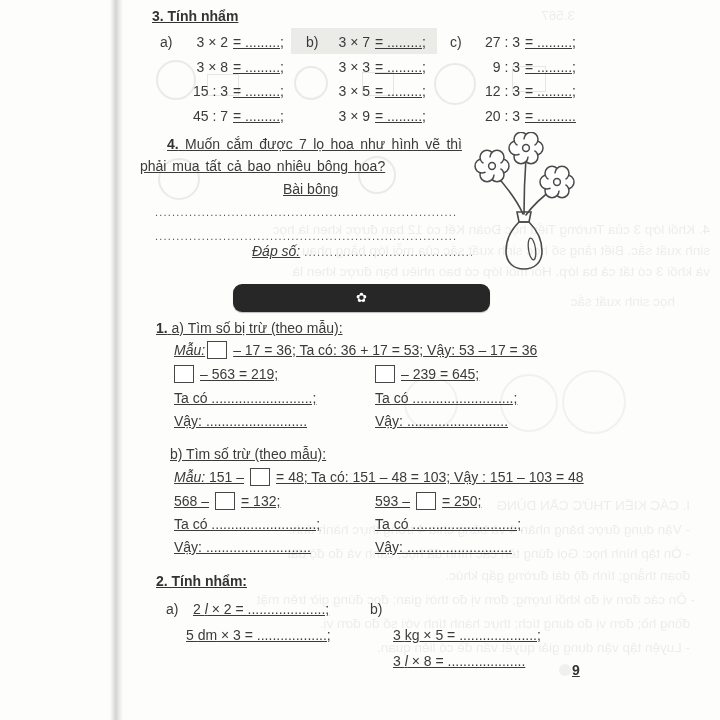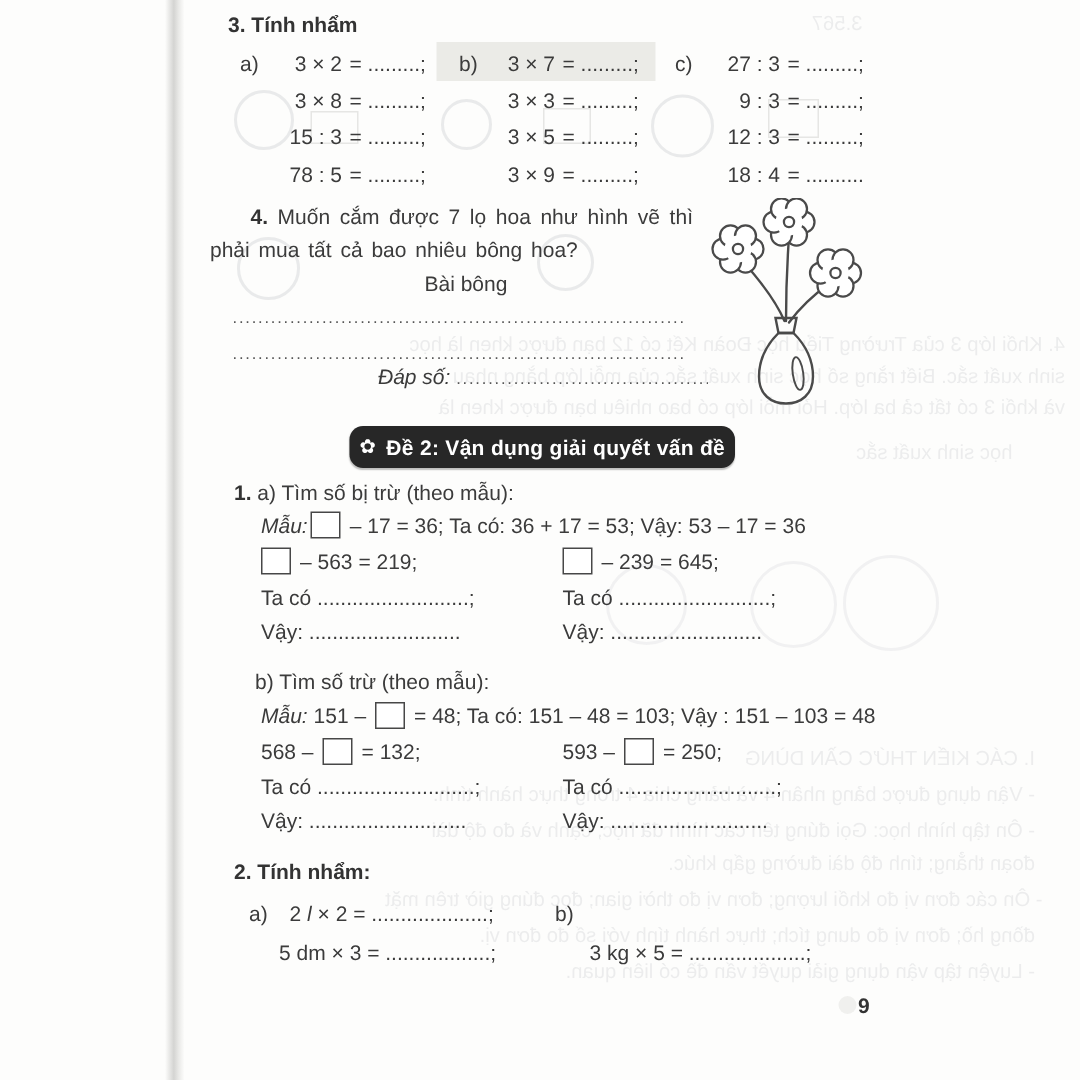--- a/index.html
+++ b/index.html
@@ -3,21 +3,21 @@
 <meta charset="utf-8">
 <style>
   html,body{margin:0;padding:0;background:#ffffff;}
   .scan{
     position:relative;width:720px;height:720px;overflow:hidden;
     background:#fdfdfc;color:#3b3b3b;
     font-family:"Liberation Sans","DejaVu Sans",sans-serif;
     font-size:14px;
   }
   .abs{position:absolute;}
-  .nw{white-space:nowrap;}
+  .nw{white-space:nowrap;text-decoration:underline;}
   .b{font-weight:bold;color:#333;}
   .i{font-style:italic;}
   
   .band{position:absolute;left:110px;top:0;width:13px;height:720px;z-index:1;
     background:linear-gradient(90deg,rgba(220,220,218,0) 0%,#d4d4d2 45%,#e9e9e7 70%,rgba(250,250,248,0) 100%);}
   
   .bleed{position:absolute;z-index:1;transform:scaleX(-1);color:#7d838c;opacity:.13;
     white-space:nowrap;font-size:13.5px;}
   .ghost-circle{position:absolute;z-index:1;border:2px solid #d6d8da;border-radius:50%;opacity:.5;}
   .ghost-box{position:absolute;z-index:1;border:1px solid #d3d3d0;opacity:.55;}
@@ -97,21 +97,21 @@
           <span class="lhs w44">3 × 8</span>
           <span class="nw">= .........;</span>
         </div>
       <div class="eqrow">
           <span class="lbl"></span>
           <span class="lhs w44">15 : 3</span>
           <span class="nw">= .........;</span>
         </div>
       <div class="eqrow">
           <span class="lbl"></span>
-          <span class="lhs w44">78 : 5</span>
+          <span class="lhs w44">45 : 7</span>
           <span class="nw">= .........;</span>
         </div>
     </div>
 
     <div class="abs col" style="left:306px;top:30px;">
       <div class="eqrow">
           <span class="lbl">b)</span>
           <span class="lhs w40">3 × 7</span>
           <span class="nw">= .........;</span>
         </div>
@@ -143,21 +143,21 @@
           <span class="lhs w46">9 : 3</span>
           <span class="nw">= .........;</span>
         </div>
       <div class="eqrow">
           <span class="lbl"></span>
           <span class="lhs w46">12 : 3</span>
           <span class="nw">= .........;</span>
         </div>
       <div class="eqrow">
           <span class="lbl"></span>
-          <span class="lhs w46">18 : 4</span>
+          <span class="lhs w46">20 : 3</span>
           <span class="nw">= ..........</span>
         </div>
     </div>
 
     <div class="abs nw" style="left:167px;top:136px;word-spacing:2.5px;"><span class="b">4.</span> <span>Muốn cắm được 7 lọ hoa như hình vẽ thì</span></div>
     <div class="abs nw" style="left:140px;top:158px;word-spacing:2px;">phải mua tất cả bao nhiêu bông hoa?</div>
     <div class="abs nw" style="left:283px;top:181px;">Bài bông</div>
     <div class="abs dotline" style="left:155px;top:206px;width:302px;">..........................................................................................</div>
     <div class="abs dotline" style="left:155px;top:230px;width:302px;">..........................................................................................</div>
     <div class="abs answerline" style="left:252px;top:243px;">
@@ -202,21 +202,20 @@
           <circle class="pet" cx="89" cy="50" r="3.4"></circle>
       </g>
 
       <path class="ln" d="M49,80 L63,80 L61,90 L51,90 Z" fill="#fff"></path>
       <path class="ln" d="M51,90 C43,98 38,108 38,119 C38,131 46,137 56,137 C66,137 74,131 74,119 C74,108 69,98 61,90 Z" fill="#fff"></path>
       <ellipse cx="64" cy="117" rx="3.5" ry="11" transform="rotate(-8 64 117)" fill="none" stroke="#4a4a4a" stroke-width="1.3"></ellipse>
     </svg>
 
     <div class="banner">
       <span class="ico">✿</span>
-      <span class="blab">Đề 2: Vận dụng giải quyết vấn đề</span>
     </div>
 
     <div class="abs nw" style="left:156px;top:320px;"><span class="b">1.</span> <span>a) Tìm số bị trừ (theo mẫu):</span></div>
     <div class="abs nw" style="left:174px;top:341px;"><span class="i">Mẫu:</span><span class="sq first"></span><span>– 17 = 36; Ta có: 36 + 17 = 53; Vậy: 53 – 17 = 36</span></div>
     <div class="abs nw" style="left:174px;top:365px;"><span class="sq" style="margin-left:0;"></span><span>– 563 = 219;</span></div>
     <div class="abs nw" style="left:375px;top:365px;"><span class="sq" style="margin-left:0;"></span><span>– 239 = 645;</span></div>
     <div class="abs nw" style="left:174px;top:390px;">Ta có ..........................;</div>
     <div class="abs nw" style="left:375px;top:390px;">Ta có ..........................;</div>
     <div class="abs nw" style="left:174px;top:413px;">Vậy: ..........................</div>
     <div class="abs nw" style="left:375px;top:413px;">Vậy: ..........................</div>
@@ -249,19 +248,20 @@
     <div class="abs" style="left:370px;top:596px;">
       <div class="ex2row">
           <span class="lbl2">b)</span>
         </div>
       <div class="ex2row">
           <span class="lbl2"></span>
           <span class="nw"><span>3 </span><span>kg</span><span> × 5 = ....................;</span></span>
         </div>
       <div class="ex2row">
           <span class="lbl2"></span>
+          <span class="nw"><span>3 </span><span class="i">l</span><span>  × 8 = ....................</span></span>
         </div>
     </div>
 
     <div class="abs b nw" style="left:572px;top:662px;font-size:14px;">9</div>
 
   </div>
 </div>
 
 </body></html>

